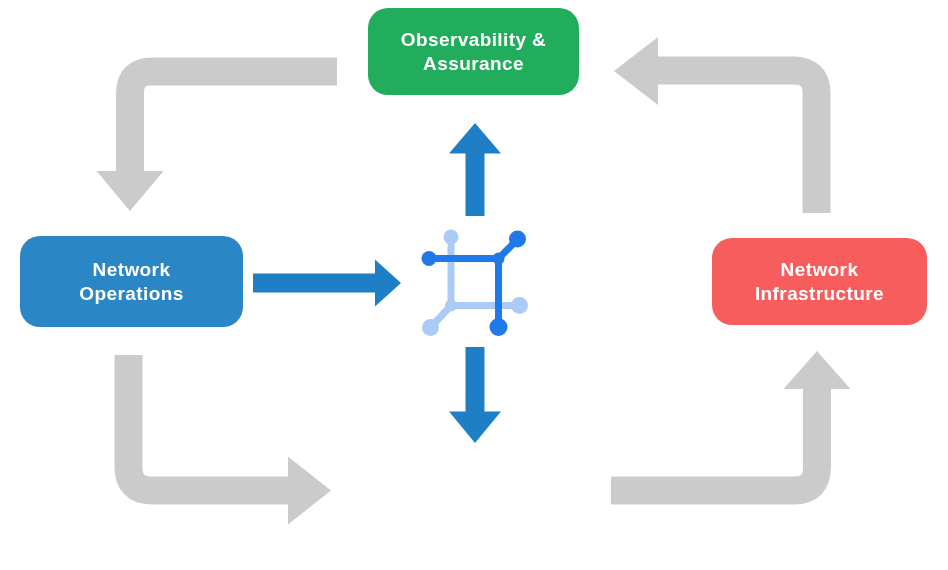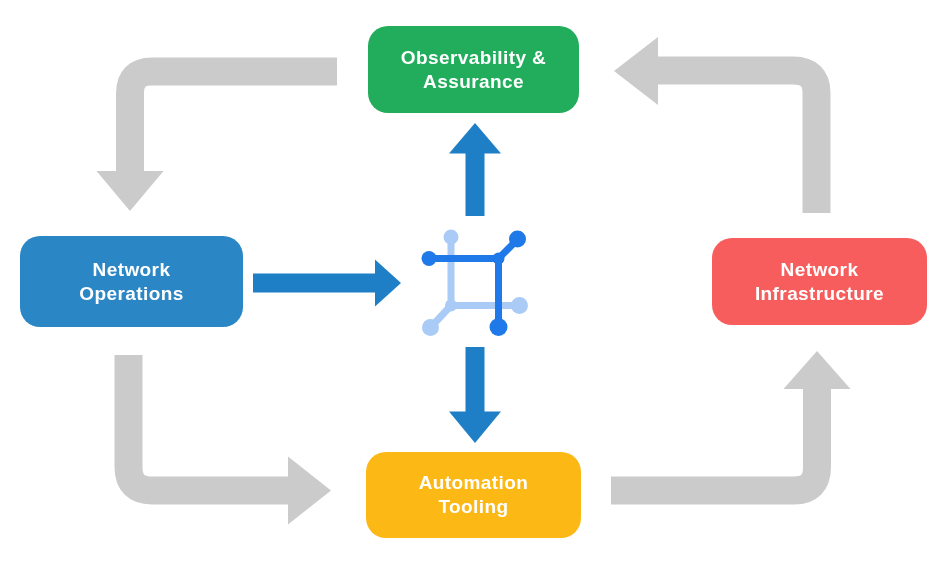--- a/index.html
+++ b/index.html
@@ -31,21 +31,21 @@
     text-align: center;
   }
   .node-label {
     white-space: pre-line;
     color: var(--label, #ffffff);
     font-size: 19px;
     font-weight: 600;
     letter-spacing: 0.4px;
     line-height: 1.25;
   }
-  .node-observability { left: 368px; top: 26px;  width: 211px; height: 87px; background: var(--observability, #21AD5B); }
+  .node-observability { left: 368px; top: 8px;  width: 211px; height: 87px; background: var(--observability, #21AD5B); }
   .node-operations    { left: 20px;  top: 236px; width: 223px; height: 91px; background: var(--operations, #2B86C6); }
   .node-infrastructure{ left: 712px; top: 238px; width: 215px; height: 87px; background: var(--infrastructure, #F85D5D); }
   .node-automation    { left: 366px; top: 452px; width: 215px; height: 86px; background: var(--automation, #FCB814); }
 
   
   .cycle-path { stroke: var(--cycleArrow, #CBCBCB); stroke-width: 28; fill: none; }
   .cycle-head { fill: var(--cycleArrow, #CBCBCB); }
   .flow-path  { stroke: var(--flowArrow, #1F7FC6); stroke-width: 19; fill: none; }
   .flow-head  { fill: var(--flowArrow, #1F7FC6); }
 
@@ -127,18 +127,14 @@
   <div class="node node-operations">
     <span class="node-label">Network
 Operations</span>
   </div>
 
   <div class="node node-infrastructure">
     <span class="node-label">Network
 Infrastructure</span>
   </div>
 
-  <div class="node node-automation">
-    <span class="node-label">Automation
-Tooling</span>
-  </div>
 
 </div>
 
 </body></html>

